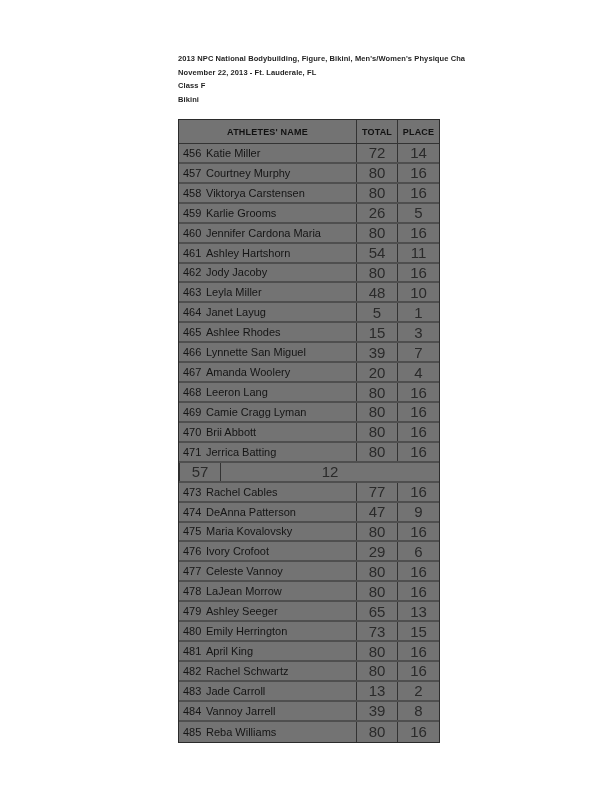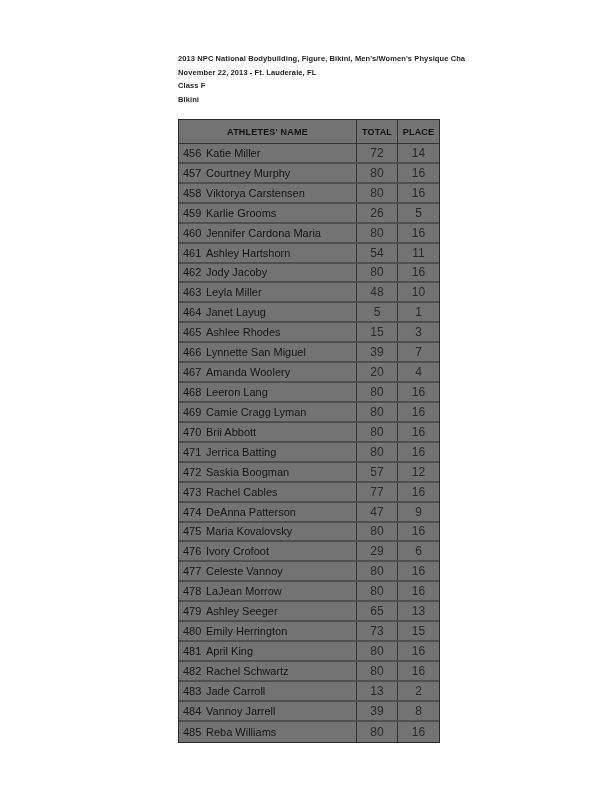--- a/index.html
+++ b/index.html
@@ -24,21 +24,21 @@
   .trow:last-child{border-bottom:none;}
   .trow.thead{height:24px;border-bottom:1.5px solid #333;}
   .cell{box-sizing:border-box;height:100%;display:flex;align-items:center;}
   .cell.name{flex:0 0 177px;padding-left:4px;}
   .cell.total{flex:0 0 41px;border-left:1.5px solid #333;justify-content:center;}
   .cell.place{flex:1 1 auto;border-left:1.5px solid #333;justify-content:center;}
   .thead .cell{font-size:9px;font-weight:bold;color:#111;letter-spacing:0.2px;}
   .thead .cell.name{justify-content:center;padding-left:0;}
   .athlete{font-size:11px;font-weight:normal;color:#151515;white-space:nowrap;}
   .athlete .num{display:inline-block;width:23px;}
-  .val{font-size:12px;color:#2a2a2a;}
+  .val{font-size:15px;color:#2a2a2a;}
 </style>
 </head>
 <body>
 
 <div class="doc-header">
   <div>2013 NPC National Bodybuilding, Figure, Bikini, Men's/Women's Physique Cha</div>
   <div>November 22, 2013 - Ft. Lauderale, FL</div>
   <div>Class F</div>
   <div>Bikini</div>
 </div>
@@ -236,23 +236,20 @@
     </div>
     <div class="cell total">
           <span class="val">80</span>
         </div>
     <div class="cell place">
           <span class="val">16</span>
         </div>
   </div>
 
   <div class="trow">
-    <div class="cell name">
-      <span class="athlete"><span class="num">472</span><span class="nm">Saskia Boogman</span></span>
-    </div>
     <div class="cell total">
           <span class="val">57</span>
         </div>
     <div class="cell place">
           <span class="val">12</span>
         </div>
   </div>
 
   <div class="trow">
     <div class="cell name">

